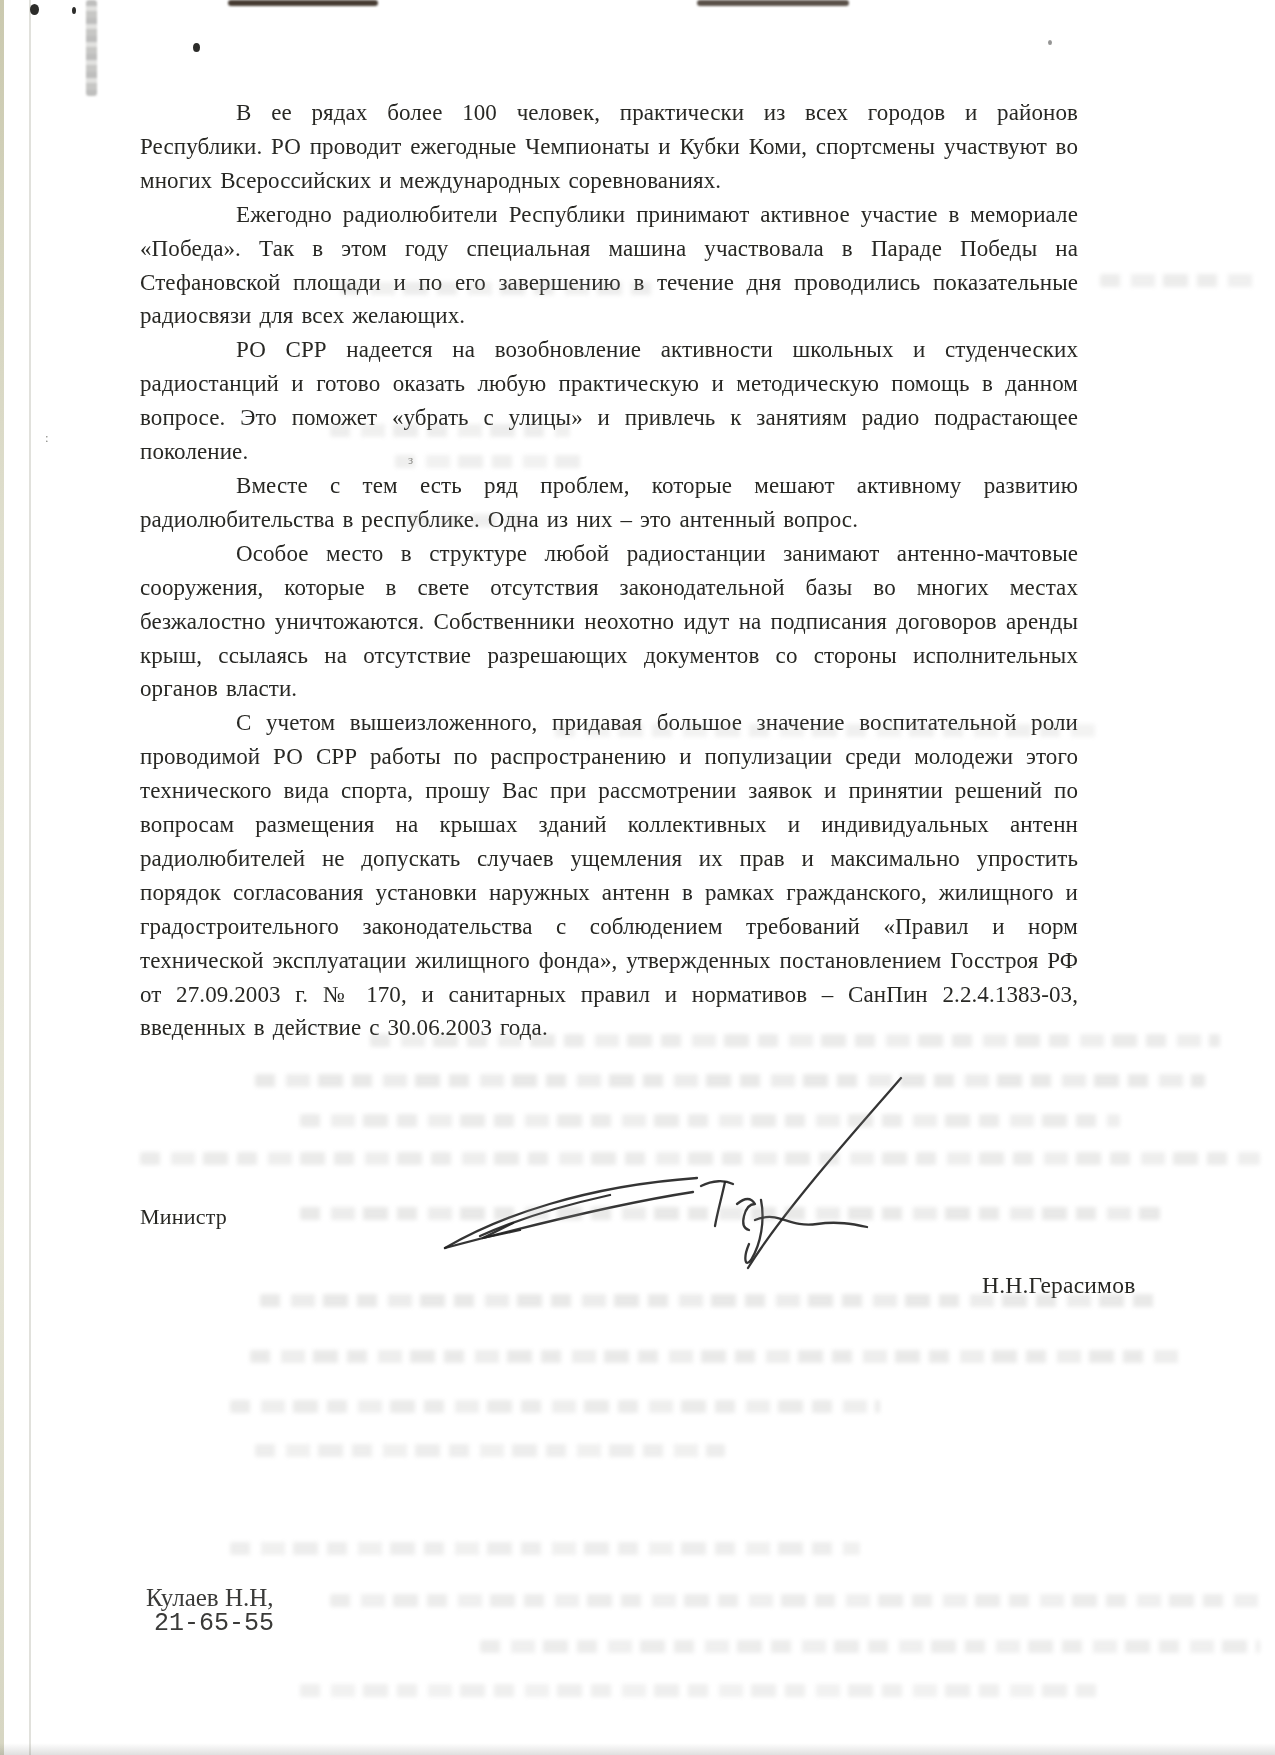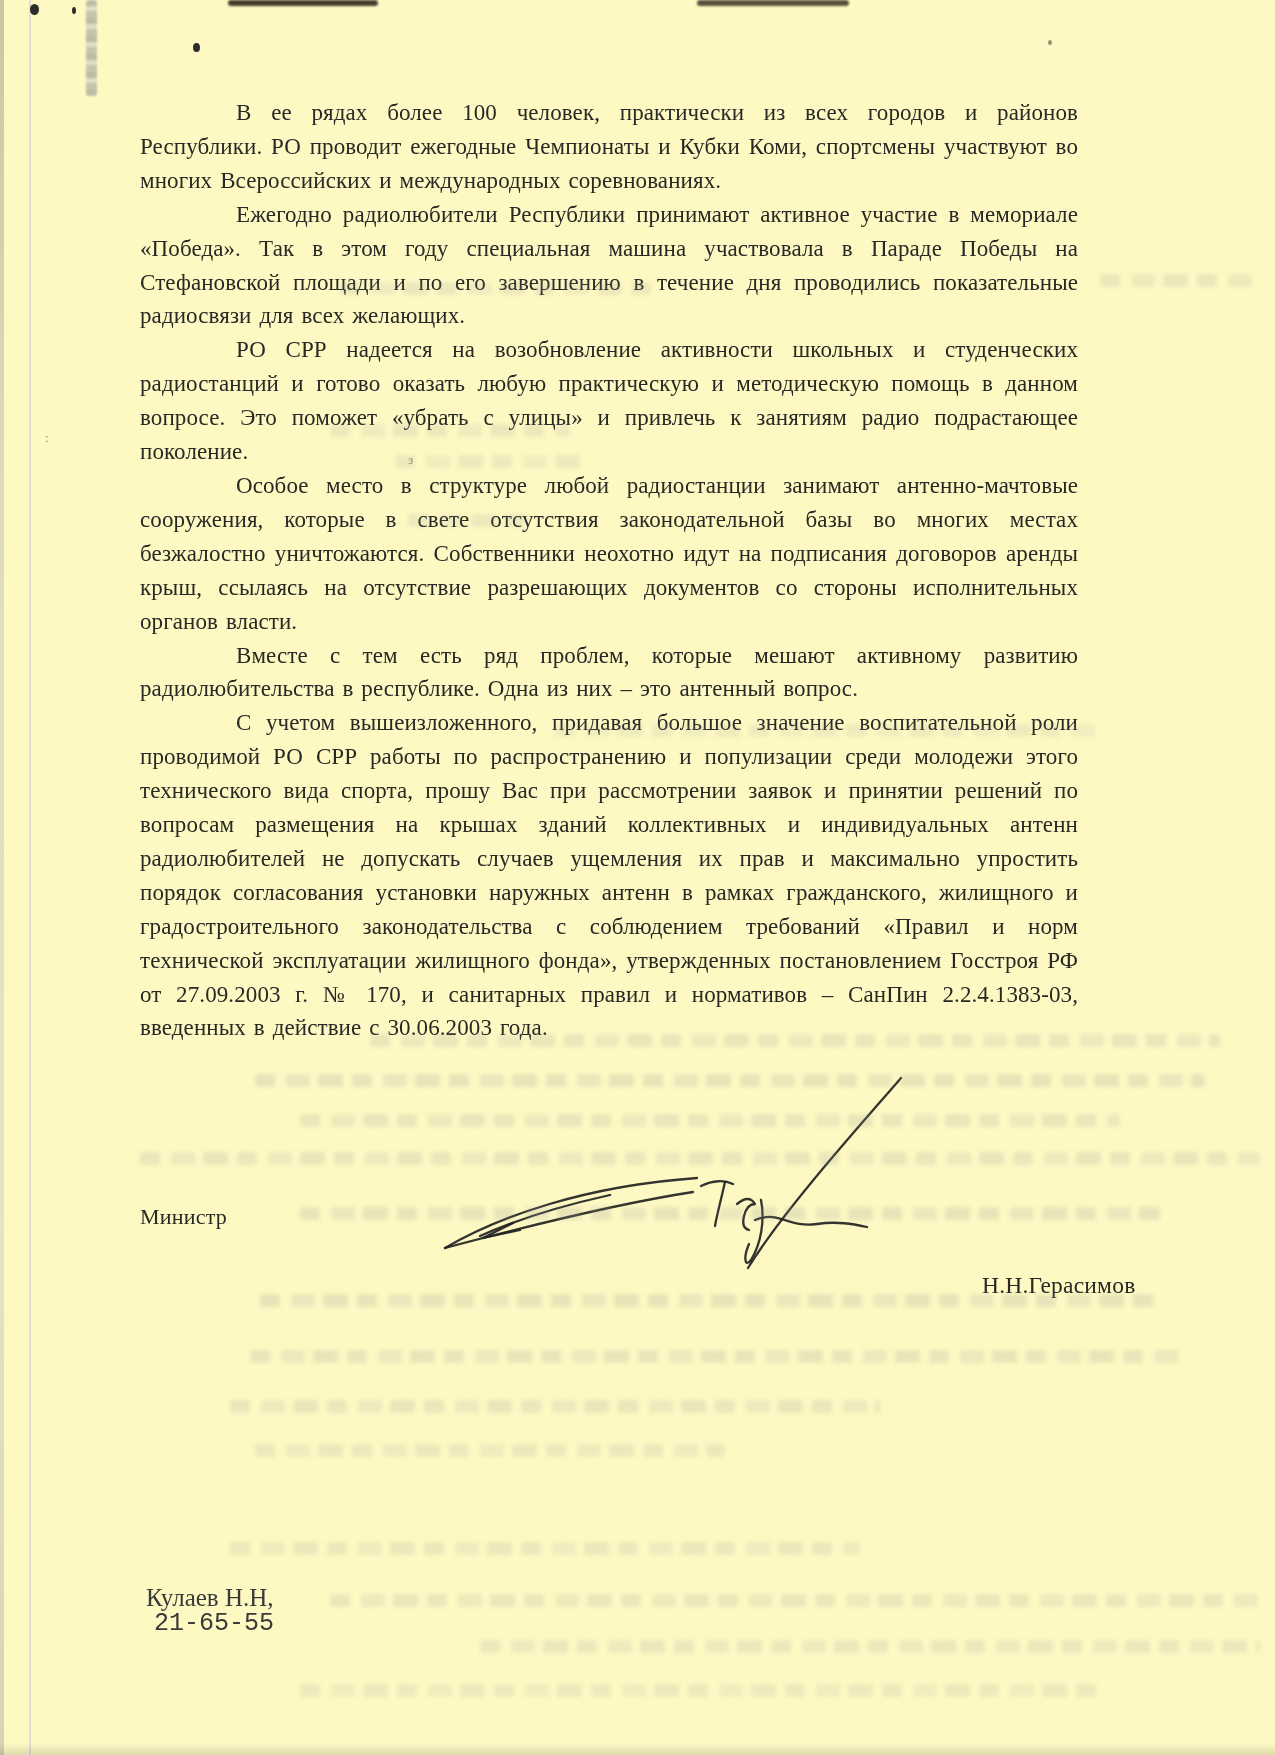--- a/index.html
+++ b/index.html
@@ -1,21 +1,21 @@
 <!DOCTYPE html>
 <html lang="ru"><head>
 <meta charset="utf-8">
 <style>
   html,body{margin:0;padding:0;}
   body{background:#e8e8e6;}
   .page{
     position:relative;
     width:1275px;height:1755px;
     margin:0 auto;
-    background:#fef9c3;
+    background:#ffffff;
     overflow:hidden;
     font-family:"Liberation Serif","DejaVu Serif",serif;
     color:#282824;
   }
   
   .letter-body{
     position:absolute;
     left:140px;top:96px;width:938px;
     font-size:23px;
     line-height:33.9px;
@@ -87,22 +87,22 @@
 </style>
 </head>
 <body>
 
 <div class="page">
 
   <div class="letter-body">
     <p class="para">В ее рядах более 100 человек, практически из всех городов и районов Республики. РО проводит ежегодные Чемпионаты и Кубки Коми, спортсмены участвуют во многих Всероссийских и международных соревнованиях.</p>
     <p class="para">Ежегодно радиолюбители Республики принимают активное участие в мемориале «Победа». Так в этом году специальная машина участвовала в Параде Победы на Стефановской площади и по его завершению в течение дня проводились показательные радиосвязи для всех желающих.</p>
     <p class="para">РО СРР надеется на возобновление активности школьных и студенческих радиостанций и готово оказать любую практическую и методическую помощь в данном вопросе. Это поможет «убрать с улицы» и привлечь к занятиям радио подрастающее поколение.</p>
+    <p class="para">Вместе с тем есть ряд проблем, которые мешают активному развитию радиолюбительства в республике. Одна из них – это антенный вопрос.</p>
     <p class="para">Особое место в структуре любой радиостанции занимают антенно-мачтовые сооружения, которые в свете отсутствия законодательной базы во многих местах безжалостно уничтожаются. Собственники неохотно идут на подписания договоров аренды крыш, ссылаясь на отсутствие разрешающих документов со стороны исполнительных органов власти.</p>
-    <p class="para">Вместе с тем есть ряд проблем, которые мешают активному развитию радиолюбительства в республике. Одна из них – это антенный вопрос.</p>
     <p class="para">С учетом вышеизложенного, придавая большое значение воспитательной роли проводимой РО СРР работы по распространению и популизации среди молодежи этого технического вида спорта, прошу Вас при рассмотрении заявок и принятии решений по вопросам размещения на крышах зданий коллективных и индивидуальных антенн радиолюбителей не допускать случаев ущемления их прав и максимально упростить порядок согласования установки наружных антенн в рамках гражданского, жилищного и градостроительного законодательства с соблюдением требований «Правил и норм технической эксплуатации жилищного фонда», утвержденных постановлением Госстроя РФ от 27.09.2003 г. № 170, и санитарных правил и нормативов – СанПин 2.2.4.1383-03, введенных в действие с 30.06.2003 года.</p>
   </div>
 
   <div class="minister-title">Министр</div>
 
   <svg class="signature-svg" viewBox="0 0 480 215" xmlns="http://www.w3.org/2000/svg">
 
     <path d="M 20,180 C 75,148 160,118 272,110"></path>
     <path d="M 20,180 C 95,160 190,136 268,124"></path>
     <path d="M 55,168 C 95,150 140,137 185,127"></path>

